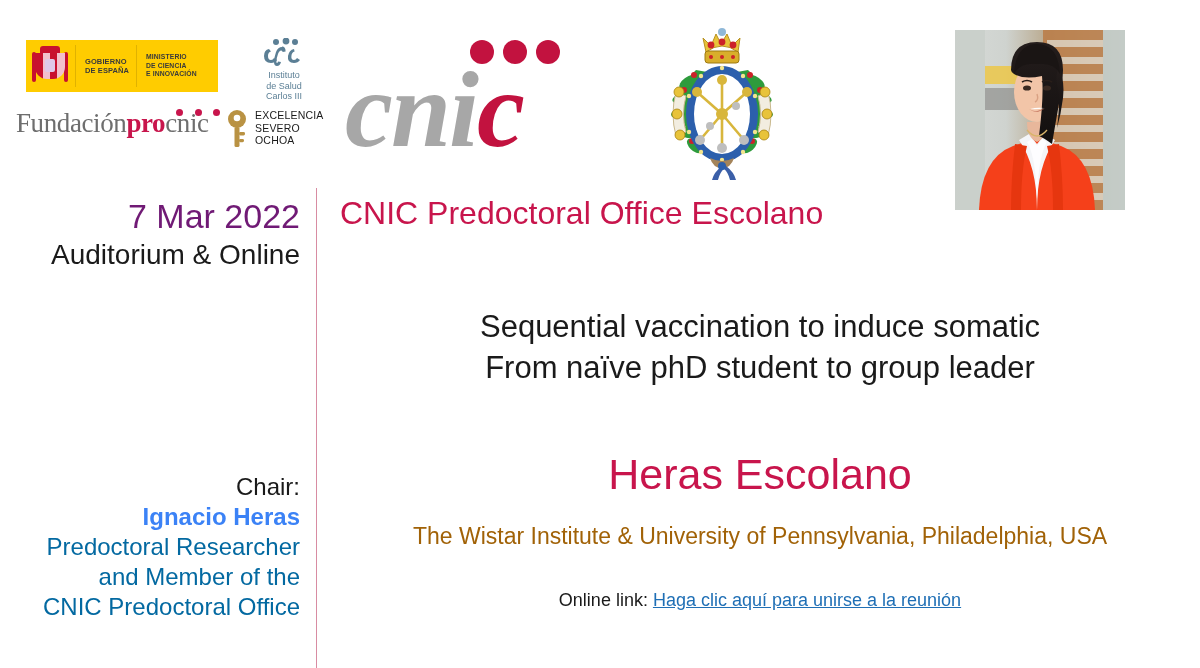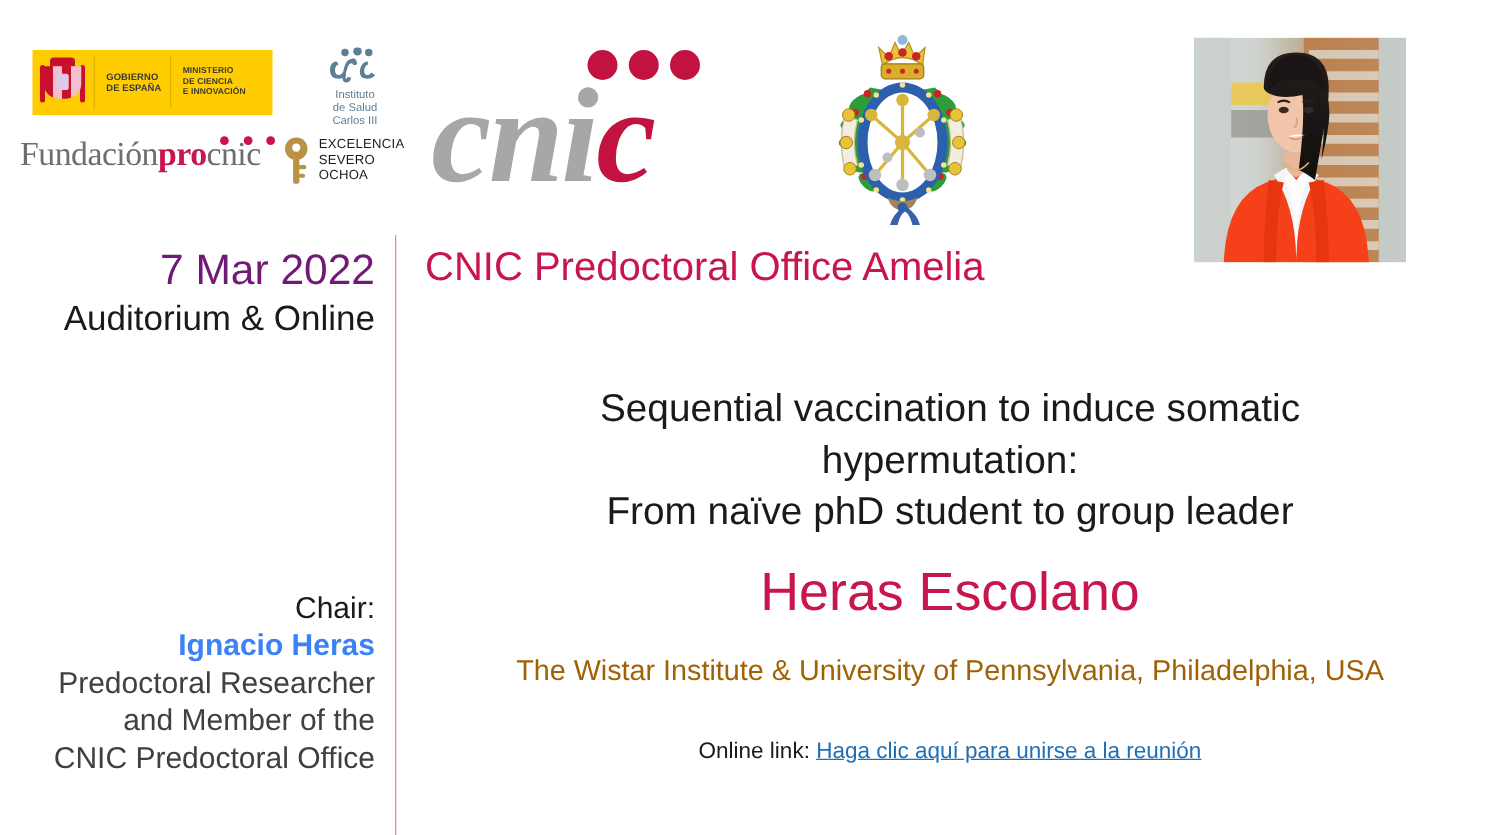--- a/index.html
+++ b/index.html
@@ -259,21 +259,21 @@
     font-family: "Liberation Sans", sans-serif;
     font-size: 24px;
     line-height: 30px;
     font-weight: bold;
     color: #3b82f6;
   }
   .chair-role {
     font-family: "Liberation Sans", sans-serif;
     font-size: 24px;
     line-height: 30px;
-    color: #404040;
+    color: #0369a1;
   }
 
   
   #seminar-kicker {
     position: absolute;
     left: 340px; top: 192px;
     font-family: "Liberation Sans", sans-serif;
     font-size: 32px;
     line-height: 42px;
     color: #C8154C;
@@ -595,25 +595,24 @@
 </div>
 
 <div id="chair-block">
   <div class="chair-label">Chair:</div>
   <div class="chair-name">Ignacio Heras</div>
   <div class="chair-role">Predoctoral Researcher</div>
   <div class="chair-role">and Member of the</div>
   <div class="chair-role">CNIC Predoctoral Office</div>
 </div>
 
-<div id="seminar-kicker">CNIC Predoctoral Office Amelia</div>
+<div id="seminar-kicker">CNIC Predoctoral Office Escolano</div>
 
 <div id="talk-title">
   <div>Sequential vaccination to induce somatic</div>
-  <div>hypermutation:</div>
   <div>From naïve phD student to group leader</div>
 </div>
 
 <div id="speaker-name">Heras Escolano</div>
 <div id="speaker-affil">The Wistar Institute &amp; University of Pennsylvania, Philadelphia, USA</div>
 
 <div id="online-row">
   <span>Online link:</span>
   <span class="link">Haga clic aquí para unirse a la reunión</span>
 </div>

